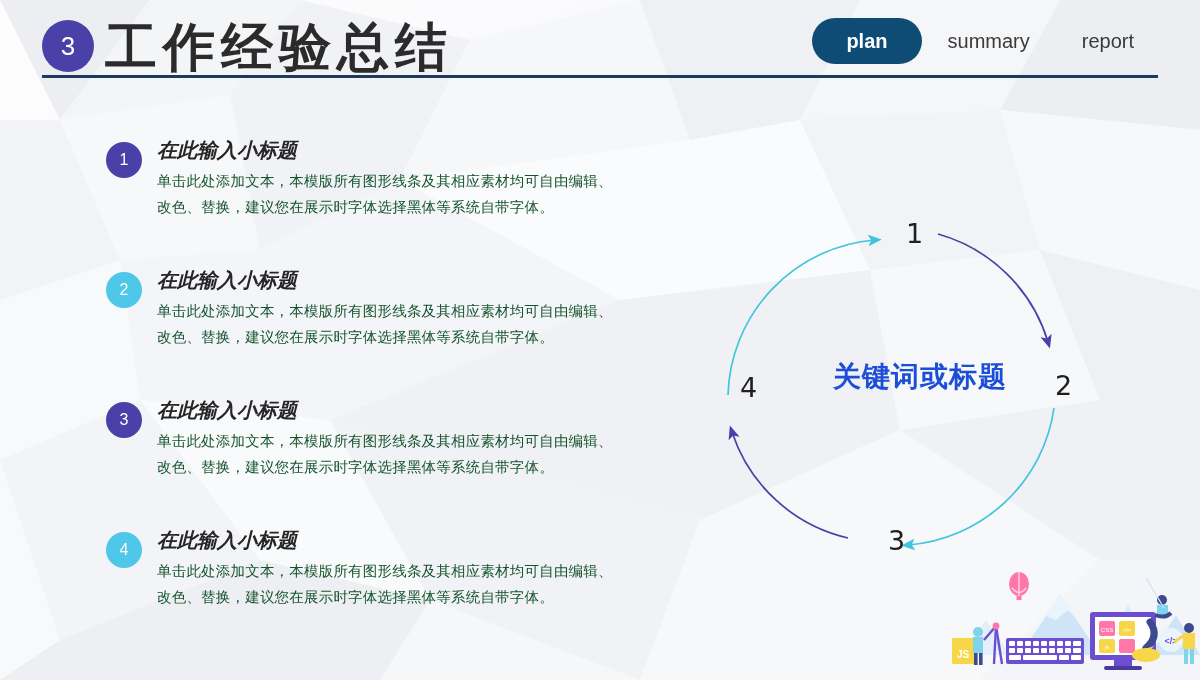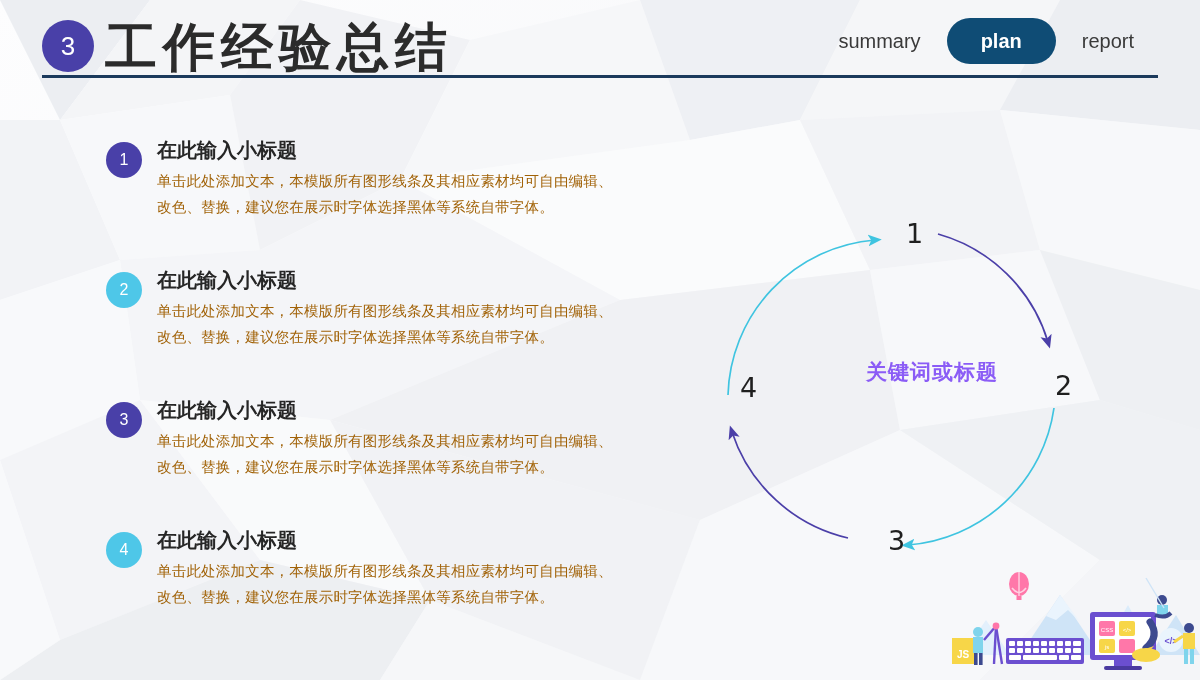--- a/index.html
+++ b/index.html
@@ -106,48 +106,49 @@
     position: absolute;
     left: 51px; top: 0;
     width: 560px;
   }
   .item-title {
     font-size: 20px;
     font-weight: bold;
     color: #262626;
     line-height: 28px;
     margin-bottom: 4px;
+    font-style: italic;
   }
   .item-desc {
     font-size: 14.5px;
-    color: #a16207;
+    color: #14532d;
     line-height: 26px;
     letter-spacing: .2px;
   }
   
   #cycle {
     position: absolute;
     left: 700px; top: 180px;
     width: 440px; height: 420px;
     z-index: 4;
   }
   .cycle-num {
     position: absolute;
     font-size: 27px;
     color: #1f1f1f;
     font-family: "DejaVu Sans", sans-serif;
   }
   #cycle-center {
     position: absolute;
-    left: 12px; top: 178px;
+    left: 0; top: 178px;
     width: 440px;
     text-align: center;
-    font-size: 21px;
+    font-size: 28px;
     font-weight: bold;
-    color: #8b5cf6;
+    color: #1d4ed8;
     letter-spacing: 1px;
   }
   
   #illus {
     position: absolute;
     right: 0; bottom: 0;
     width: 250px; height: 120px;
     z-index: 6;
   }
 </style>
@@ -194,22 +195,22 @@
       <polygon points="380,680 430,600 640,680" fill="#f6f7f9"></polygon>
     </g>
   </svg>
 
   <div id="header">
     <div id="title-badge">3</div>
     <div id="page-title">工作经验总结</div>
     <div id="title-rule"></div>
 
     <div id="nav">
+      <div class="nav-item active">plan</div>
       <div class="nav-item">summary</div>
-      <div class="nav-item active">plan</div>
       <div class="nav-item">report</div>
     </div>
   </div>
 
   <div id="list">
 
     <div class="list-item">
       <div class="item-badge" style="background:#4940a8">1</div>
       <div class="item-body">
         <div class="item-title">在此输入小标题</div>

